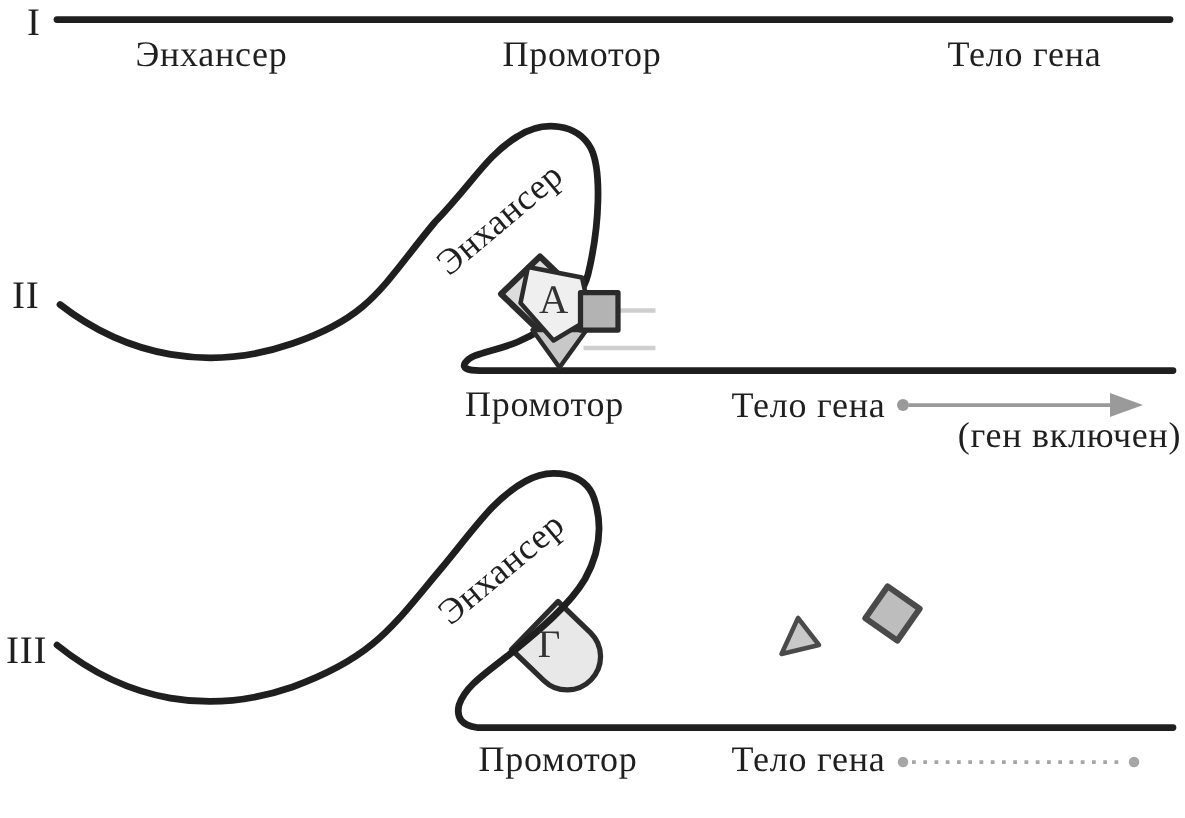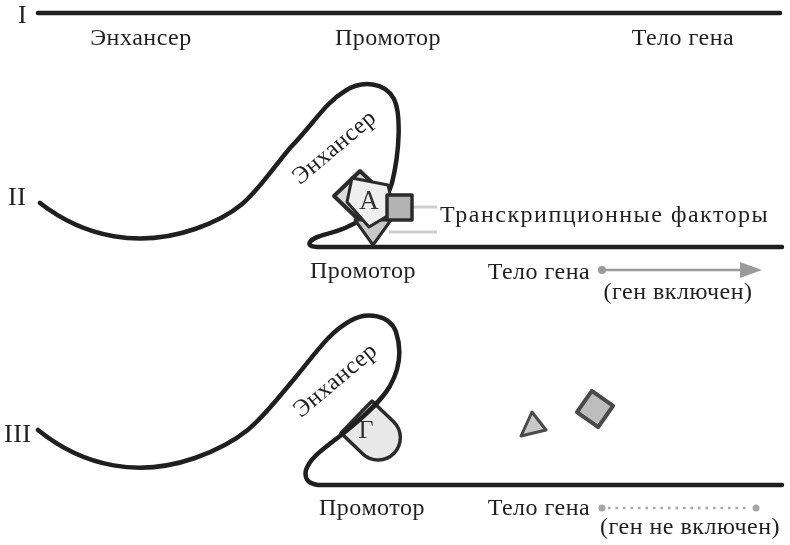--- a/index.html
+++ b/index.html
@@ -93,25 +93,23 @@
   </svg>
 
   <div class="lbl numeral" style="left:18px;top:1px;">I</div>
   <div class="lbl center" style="left:141px;top:25px;">Энхансер</div>
   <div class="lbl center" style="left:388px;top:25px;">Промотор</div>
   <div class="lbl center" style="left:683px;top:25px;">Тело гена</div>
 
   <div class="lbl numeral" style="left:8px;top:183px;">II</div>
   <div class="lbl rot" style="left:334px;top:147px;">Энхансер</div>
   <div class="protein-letter" style="left:369px;top:200px;">А</div>
-  <div class="lbl midv" style="left:440px;top:215px;">Транскрипционные факторы</div>
   <div class="lbl center" style="left:363px;top:258px;">Промотор</div>
   <div class="lbl center" style="left:539px;top:259px;">Тело гена</div>
-  <div class="lbl center" style="left:678px;top:279px;">(ген включен)</div>
+  <div class="lbl center" style="left:713px;top:279px;">(ген включен)</div>
 
   <div class="lbl numeral" style="left:4px;top:420px;">III</div>
   <div class="lbl rot" style="left:335px;top:380px;">Энхансер</div>
   <div class="protein-letter" style="left:366px;top:430px;font-size:26px;">Г</div>
   <div class="lbl center" style="left:372px;top:495px;">Промотор</div>
   <div class="lbl center" style="left:539px;top:495px;">Тело гена</div>
-  <div class="lbl center" style="left:690px;top:514px;">(ген не включен)</div>
 
 </div>
 
 </body></html>

